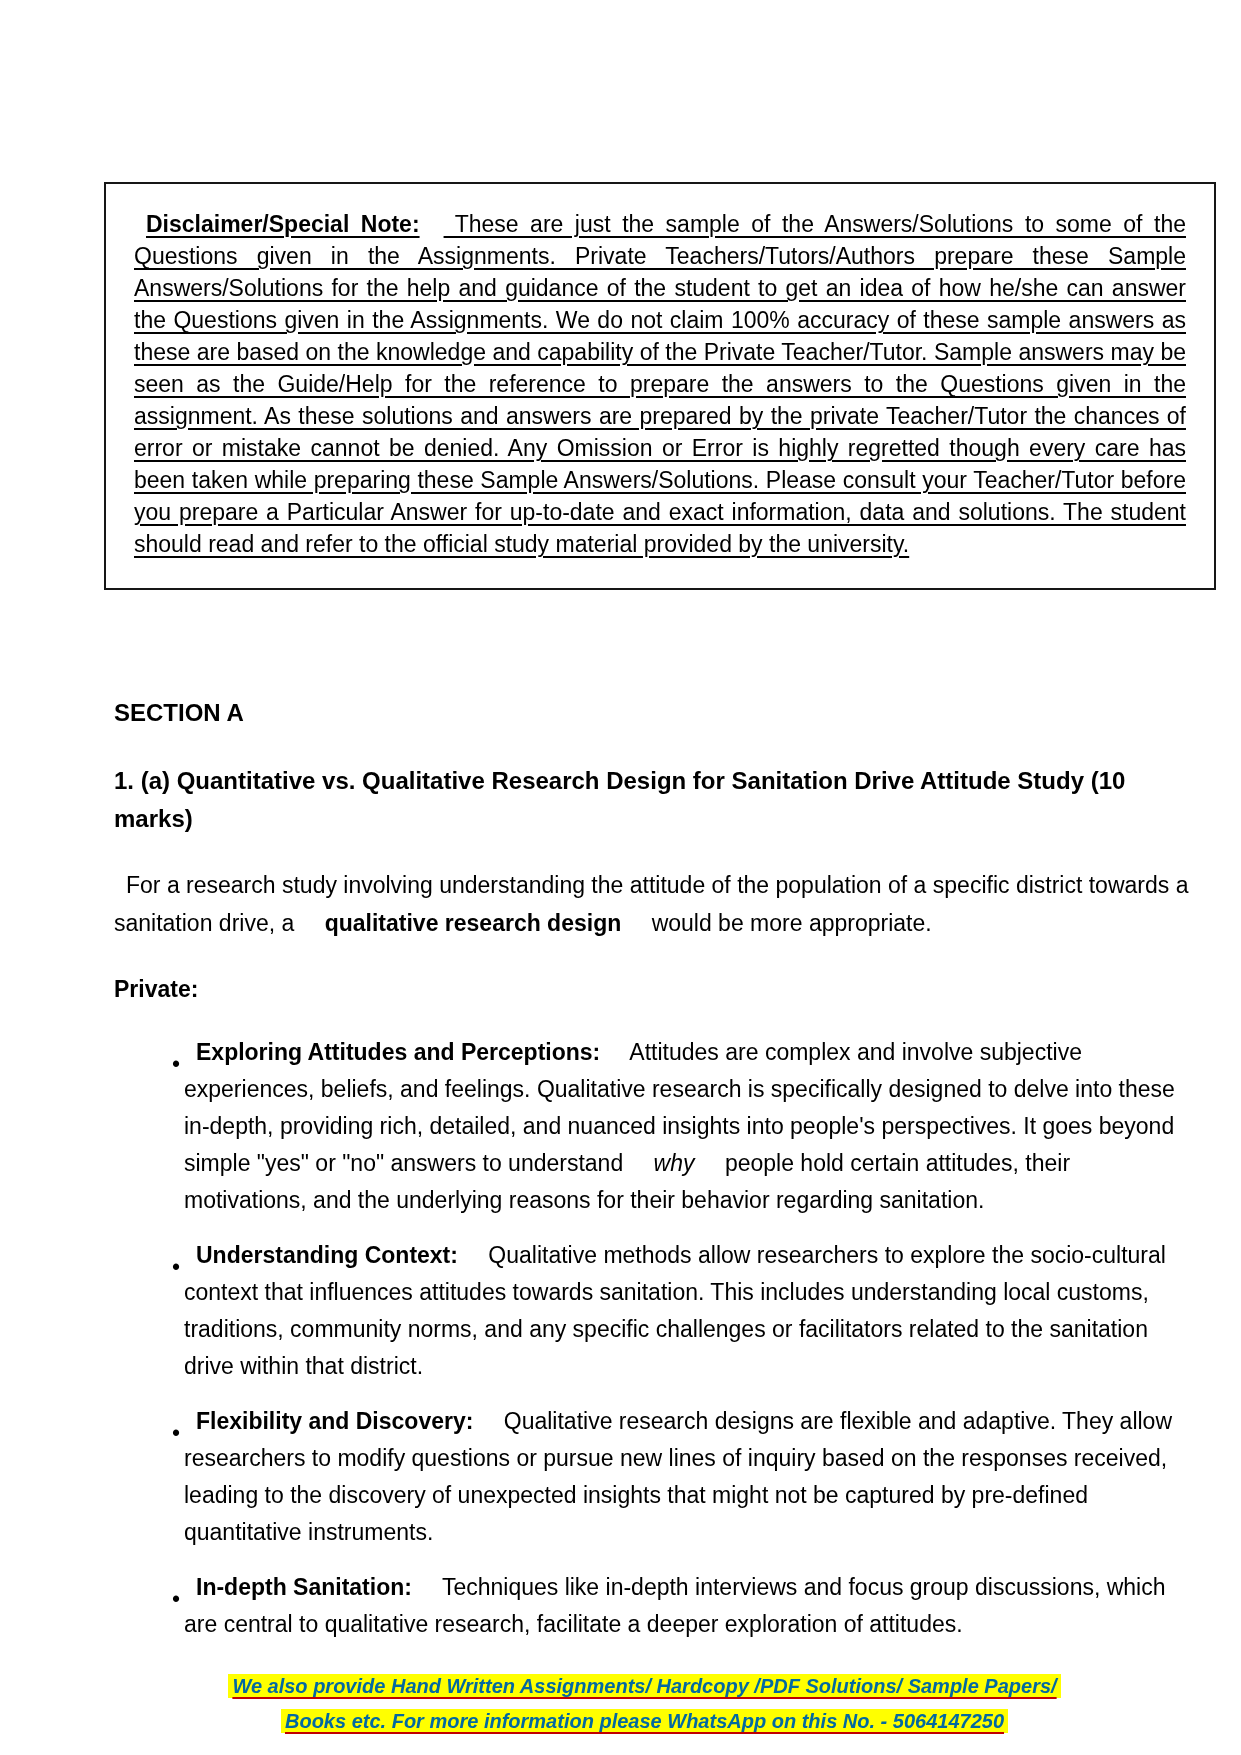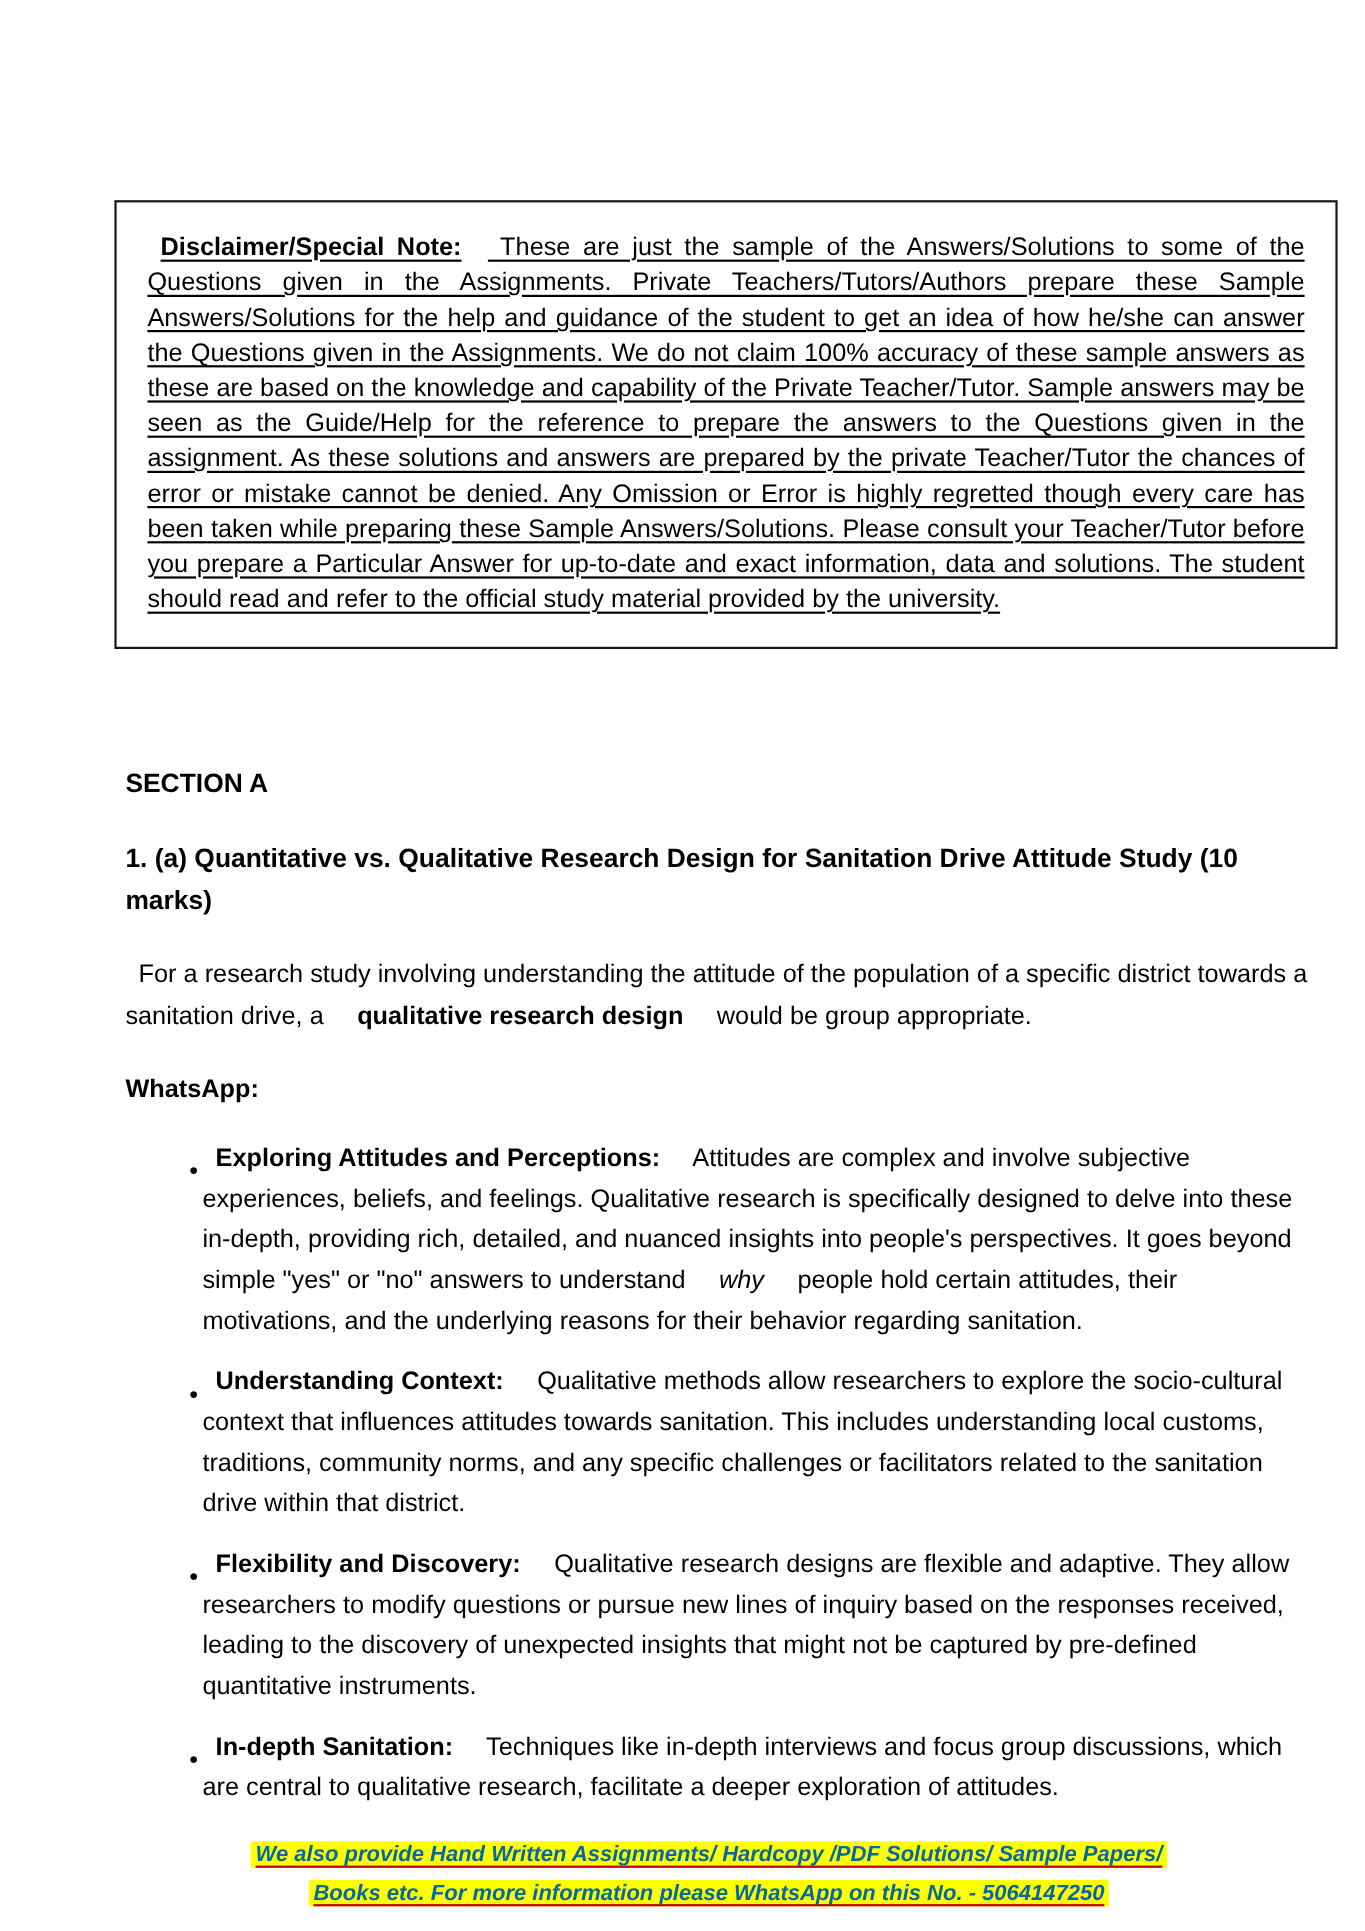--- a/index.html
+++ b/index.html
@@ -114,23 +114,23 @@
   <div class="disclaimer-box">
     <p class="disclaimer-text"><span class="disclaimer-lead">Disclaimer/Special Note:</span><span> These are just the sample of the Answers/Solutions to some of the Questions given in the Assignments. Private Teachers/Tutors/Authors prepare these Sample Answers/Solutions for the help and guidance of the student to get an idea of how he/she can answer the Questions given in the Assignments. We do not claim 100% accuracy of these sample answers as these are based on the knowledge and capability of the Private Teacher/Tutor. Sample answers may be seen as the Guide/Help for the reference to prepare the answers to the Questions given in the assignment. As these solutions and answers are prepared by the private Teacher/Tutor the chances of error or mistake cannot be denied. Any Omission or Error is highly regretted though every care has been taken while preparing these Sample Answers/Solutions. Please consult your Teacher/Tutor before you prepare a Particular Answer for up-to-date and exact information, data and solutions. The student should read and refer to the official study material provided by the university.</span></p>
   </div>
 
   <div class="content">
 
     <div class="section-title">SECTION A</div>
 
     <div class="question-heading">1. (a) Quantitative vs. Qualitative Research Design for Sanitation Drive Attitude Study (10 marks)</div>
 
-    <p class="intro-paragraph"><span>For a research study involving understanding the attitude of the population of a specific district towards a sanitation drive, a </span><span class="bullet-lead">qualitative research design</span><span> would be group appropriate.</span></p>
+    <p class="intro-paragraph"><span>For a research study involving understanding the attitude of the population of a specific district towards a sanitation drive, a </span><span class="bullet-lead">qualitative research design</span><span> would be more appropriate.</span></p>
 
-    <div class="reasons-label">WhatsApp:</div>
+    <div class="reasons-label">Private:</div>
 
     <ul class="reasons-list">
 
       <li><span class="bullet-dot">•</span><span class="bullet-lead">Exploring Attitudes and Perceptions:</span><span> Attitudes are complex and involve subjective experiences, beliefs, and feelings. Qualitative research is specifically designed to delve into these in-depth, providing rich, detailed, and nuanced insights into people's perspectives. It goes beyond simple "yes" or "no" answers to understand </span><span class="bullet-em">why</span><span> people hold certain attitudes, their motivations, and the underlying reasons for their behavior regarding sanitation.</span></li>
 
       <li><span class="bullet-dot">•</span><span class="bullet-lead">Understanding Context:</span><span> Qualitative methods allow researchers to explore the socio-cultural context that influences attitudes towards sanitation. This includes understanding local customs, traditions, community norms, and any specific challenges or facilitators related to the sanitation drive within that district.</span><span class="bullet-em"></span><span></span></li>
 
       <li><span class="bullet-dot">•</span><span class="bullet-lead">Flexibility and Discovery:</span><span> Qualitative research designs are flexible and adaptive. They allow researchers to modify questions or pursue new lines of inquiry based on the responses received, leading to the discovery of unexpected insights that might not be captured by pre-defined quantitative instruments.</span><span class="bullet-em"></span><span></span></li>
 
       <li><span class="bullet-dot">•</span><span class="bullet-lead">In-depth Sanitation:</span><span> Techniques like in-depth interviews and focus group discussions, which are central to qualitative research, facilitate a deeper exploration of attitudes.</span><span class="bullet-em"></span><span></span></li>

